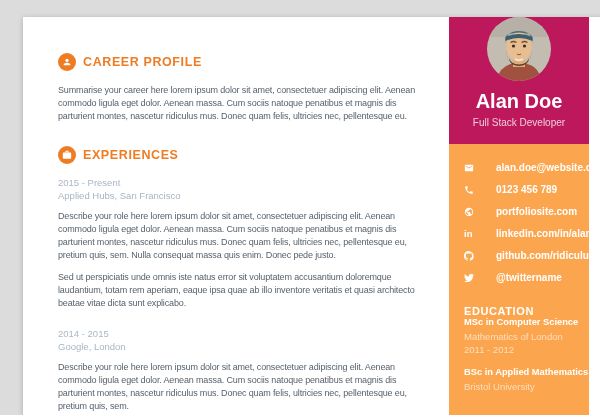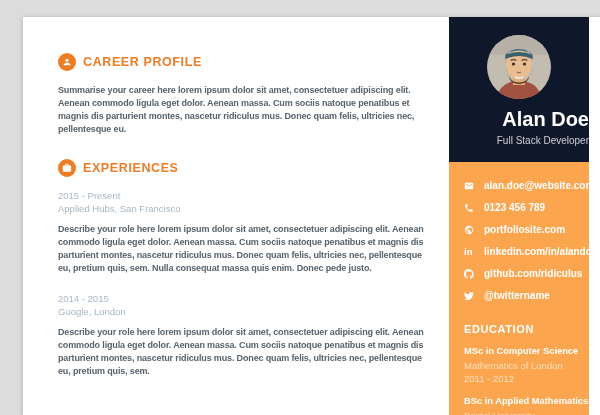--- a/index.html
+++ b/index.html
@@ -32,57 +32,57 @@
   }
   .icon-circle svg { width:10px; height:10px; fill:#fff; }
   .section-heading h2 {
     font-size:12.5px; font-weight:bold; color:#ee7c23;
     letter-spacing:0.6px;
   }
   .body-text {
     font-size:9px; letter-spacing:-0.15px; line-height:13px;
     color:#57626c; margin-bottom:9px;
   }
-  .body-text:last-child { margin-bottom:0;font-weight:bold; }
+  .body-text:last-child { margin-bottom:0; }
   .job { margin-bottom:18px; }
   .job-header { display:flex; justify-content:space-between; align-items:baseline; }
   .job-title { font-size:11.5px; font-weight:bold; color:#3e4852; }
   .job-period { font-size:9.5px; color:#a9b7c6; }
   .job-company { font-size:9.5px; color:#a6b5c4; margin:2px 0 9px; }
   
   .sidebar {
     width:140px; background:#fba64f;
     display:flex; flex-direction:column; flex:none;
   }
   .profile {
-    background:#0f172a; text-align:right;
-    padding:18px 0 16px;
+    background:#be185d; text-align:center;
+    padding:0 0 16px;
   }
   .avatar {
     width:64px; height:64px; border-radius:50%;
     margin:0 auto; overflow:hidden; display:block;
     box-shadow:inset 0 0 0 1px rgba(0,0,0,0.12);
   }
   .avatar svg { display:block; }
   .name { font-size:20px; font-weight:bold; color:#fff; margin-top:9px; }
   .role { font-size:10px; color:rgba(255,255,255,0.78); margin-top:4px; font-weight:normal; }
   .sidebar-body { padding:18px 8px 0 15px; flex:1; }
   .contact-row { display:flex; align-items:center; margin-bottom:11px; }
   .contact-icon {
-    width:13px; flex:none; margin-right:7px;
+    width:13px; flex:none; margin-right:19px;
     display:flex; align-items:center; justify-content:flex-start;
     color:#fff;
   }
   .contact-icon svg { width:10px; height:10px; fill:#fff; }
   .li-badge { font-size:9.5px; font-weight:bold; color:#fff; line-height:10px; }
   .contact-text { font-size:10px; color:#fff; white-space:nowrap;font-weight:bold; }
   .education { margin-top:22px; }
   .education h3 {
     font-size:11px; font-weight:bold; color:#fff;
-    letter-spacing:0.6px; margin-bottom:11px;
+    letter-spacing:0.6px; 
   }
   .edu-item { margin-bottom:11px; }
   .edu-degree { font-size:9.3px; font-weight:bold; color:#fff; margin-bottom:3px; white-space:nowrap; }
   .edu-school, .edu-period {
     font-size:9.5px; color:rgba(255,255,255,0.62); line-height:13px;
   }
 </style>
 </head>
 <body>
 
@@ -111,20 +111,21 @@
         </span>
         <h2>EXPERIENCES</h2>
       </div>
 
       <div class="job">
         <div class="job-header">
           <span class="job-period">2015 - Present</span>
         </div>
         <div class="job-company">Applied Hubs, San Francisco</div>
         <p class="body-text">Describe your role here lorem ipsum dolor sit amet, consectetuer adipiscing elit. Aenean commodo ligula eget dolor. Aenean massa. Cum sociis natoque penatibus et magnis dis parturient montes, nascetur ridiculus mus. Donec quam felis, ultricies nec, pellentesque eu, pretium quis, sem. Nulla consequat massa quis enim. Donec pede justo.</p>
+        <p class="body-text">Sed ut perspiciatis unde omnis iste natus error sit voluptatem accusantium doloremque laudantium, totam rem aperiam, eaque ipsa quae ab illo inventore veritatis et quasi architecto beatae vitae dicta sunt explicabo.</p>
       </div>
 
       <div class="job">
         <div class="job-header">
           <span class="job-period">2014 - 2015</span>
         </div>
         <div class="job-company">Google, London</div>
         <p class="body-text">Describe your role here lorem ipsum dolor sit amet, consectetuer adipiscing elit. Aenean commodo ligula eget dolor. Aenean massa. Cum sociis natoque penatibus et magnis dis parturient montes, nascetur ridiculus mus. Donec quam felis, ultricies nec, pellentesque eu, pretium quis, sem.</p>
       </div>
     </div>

